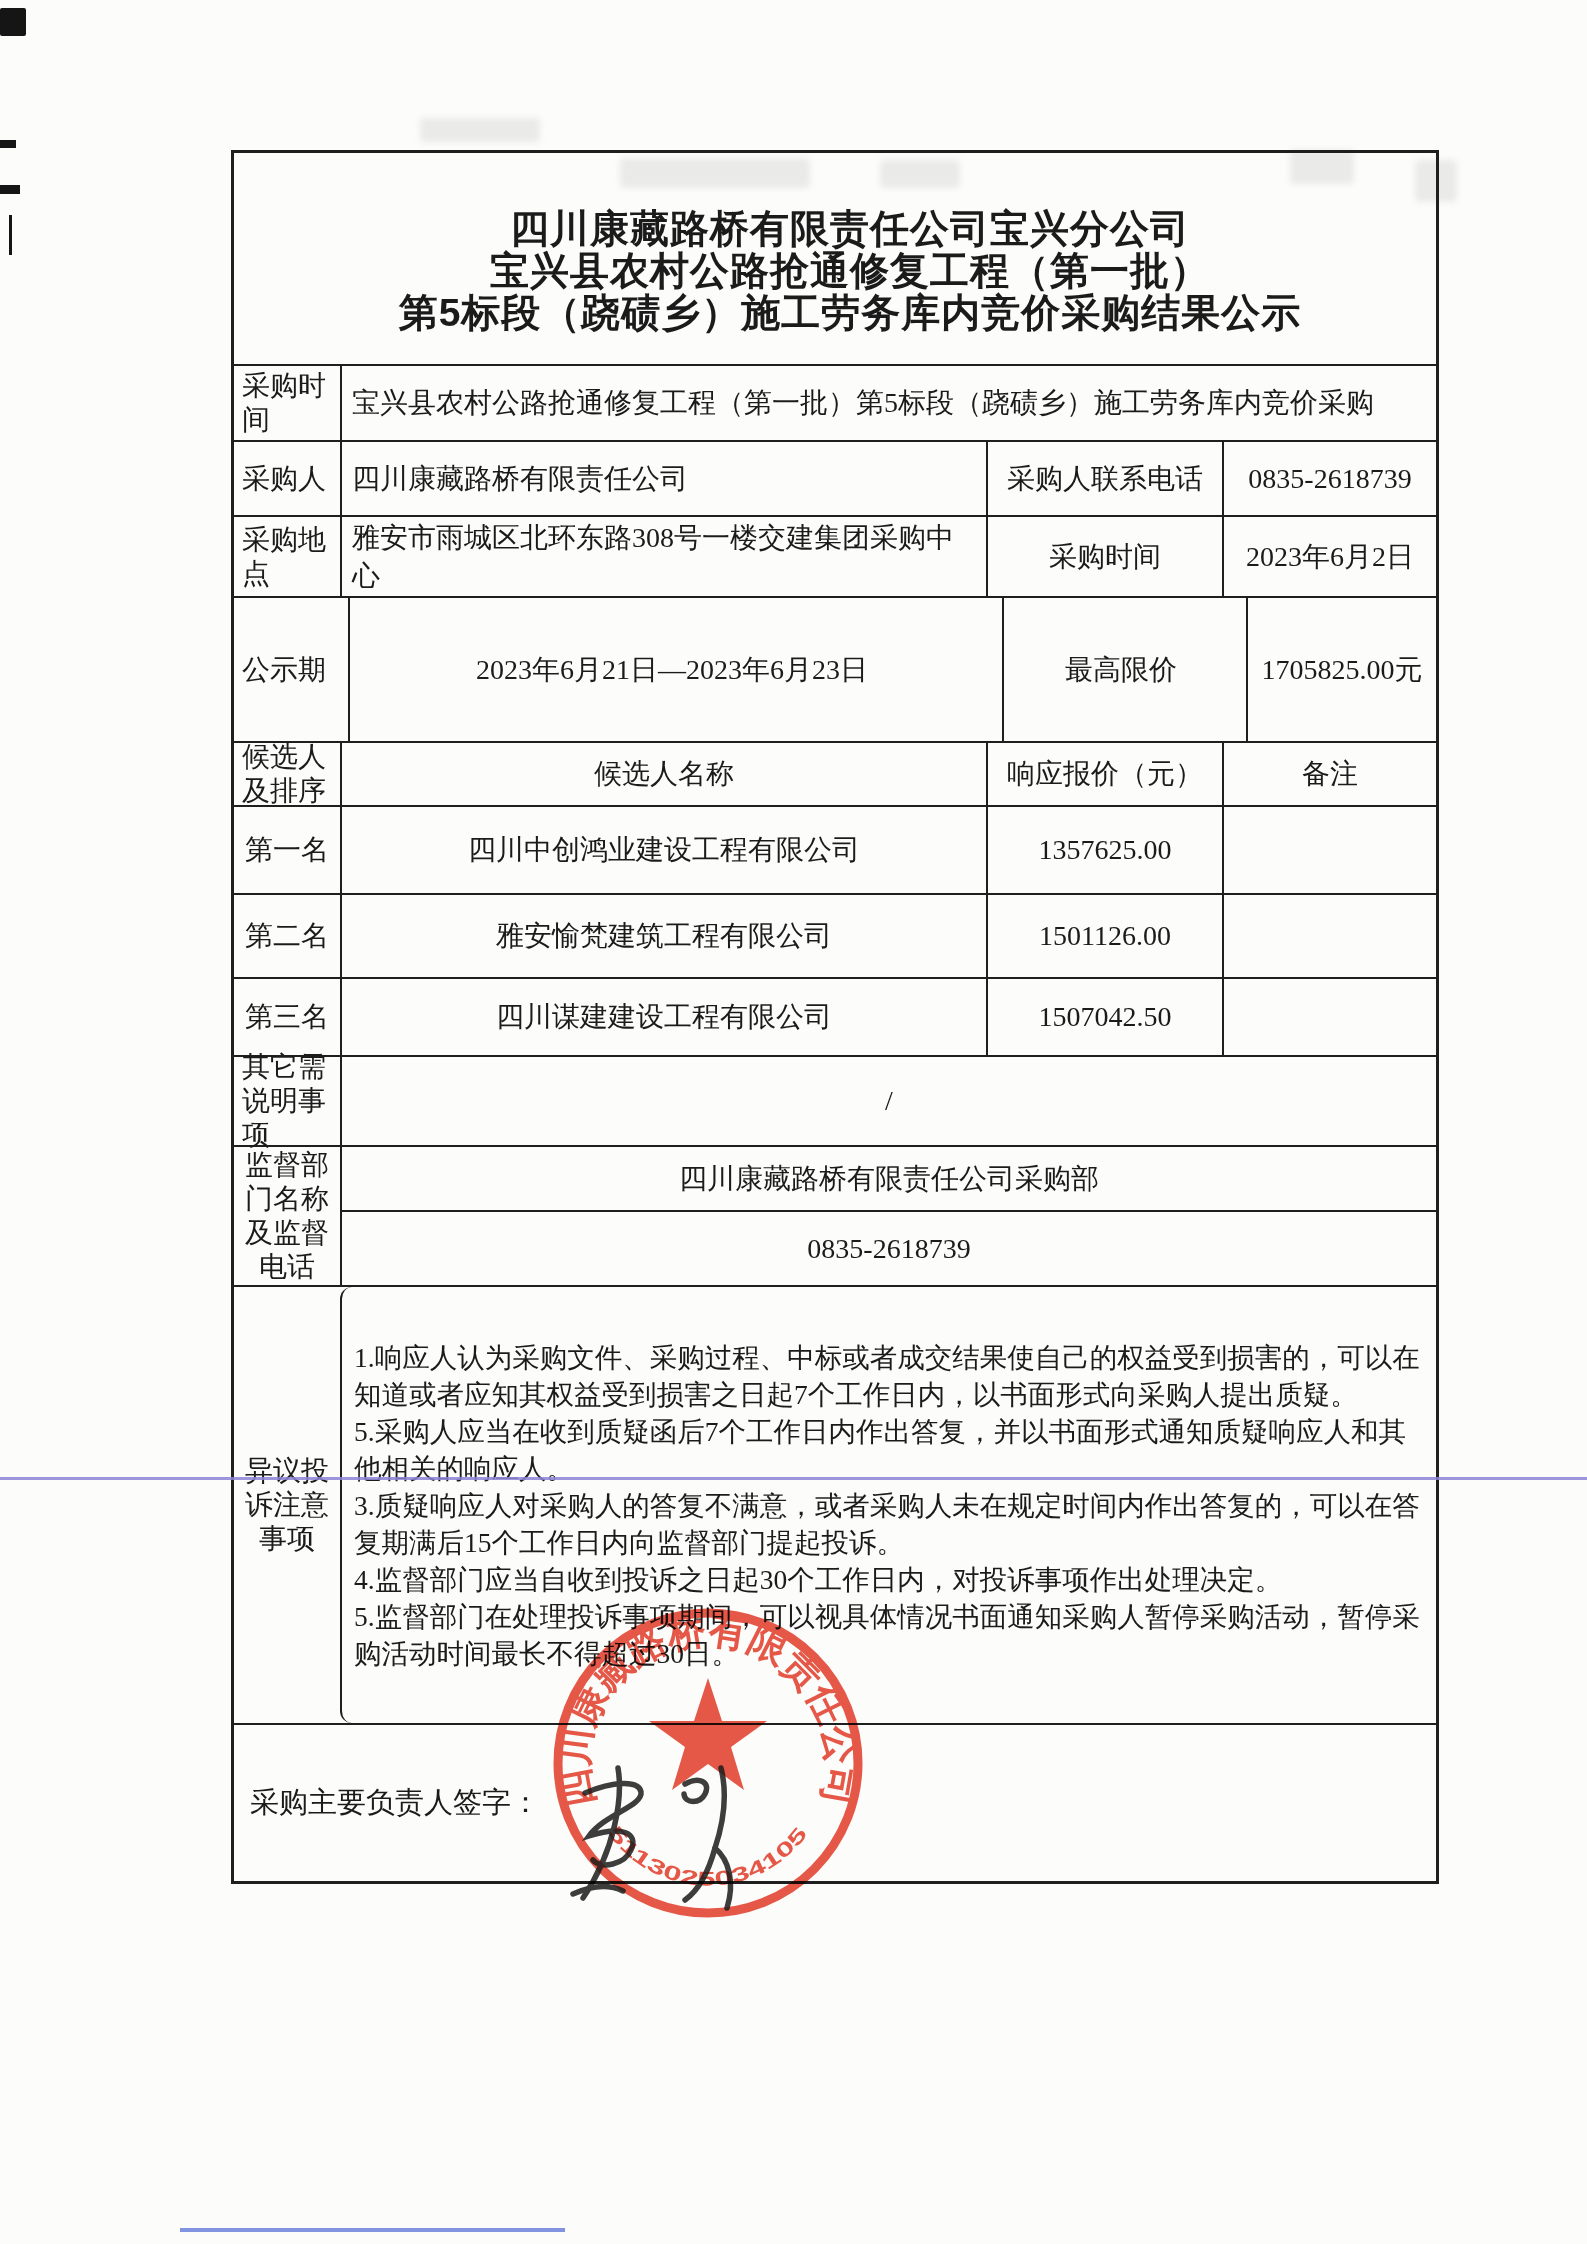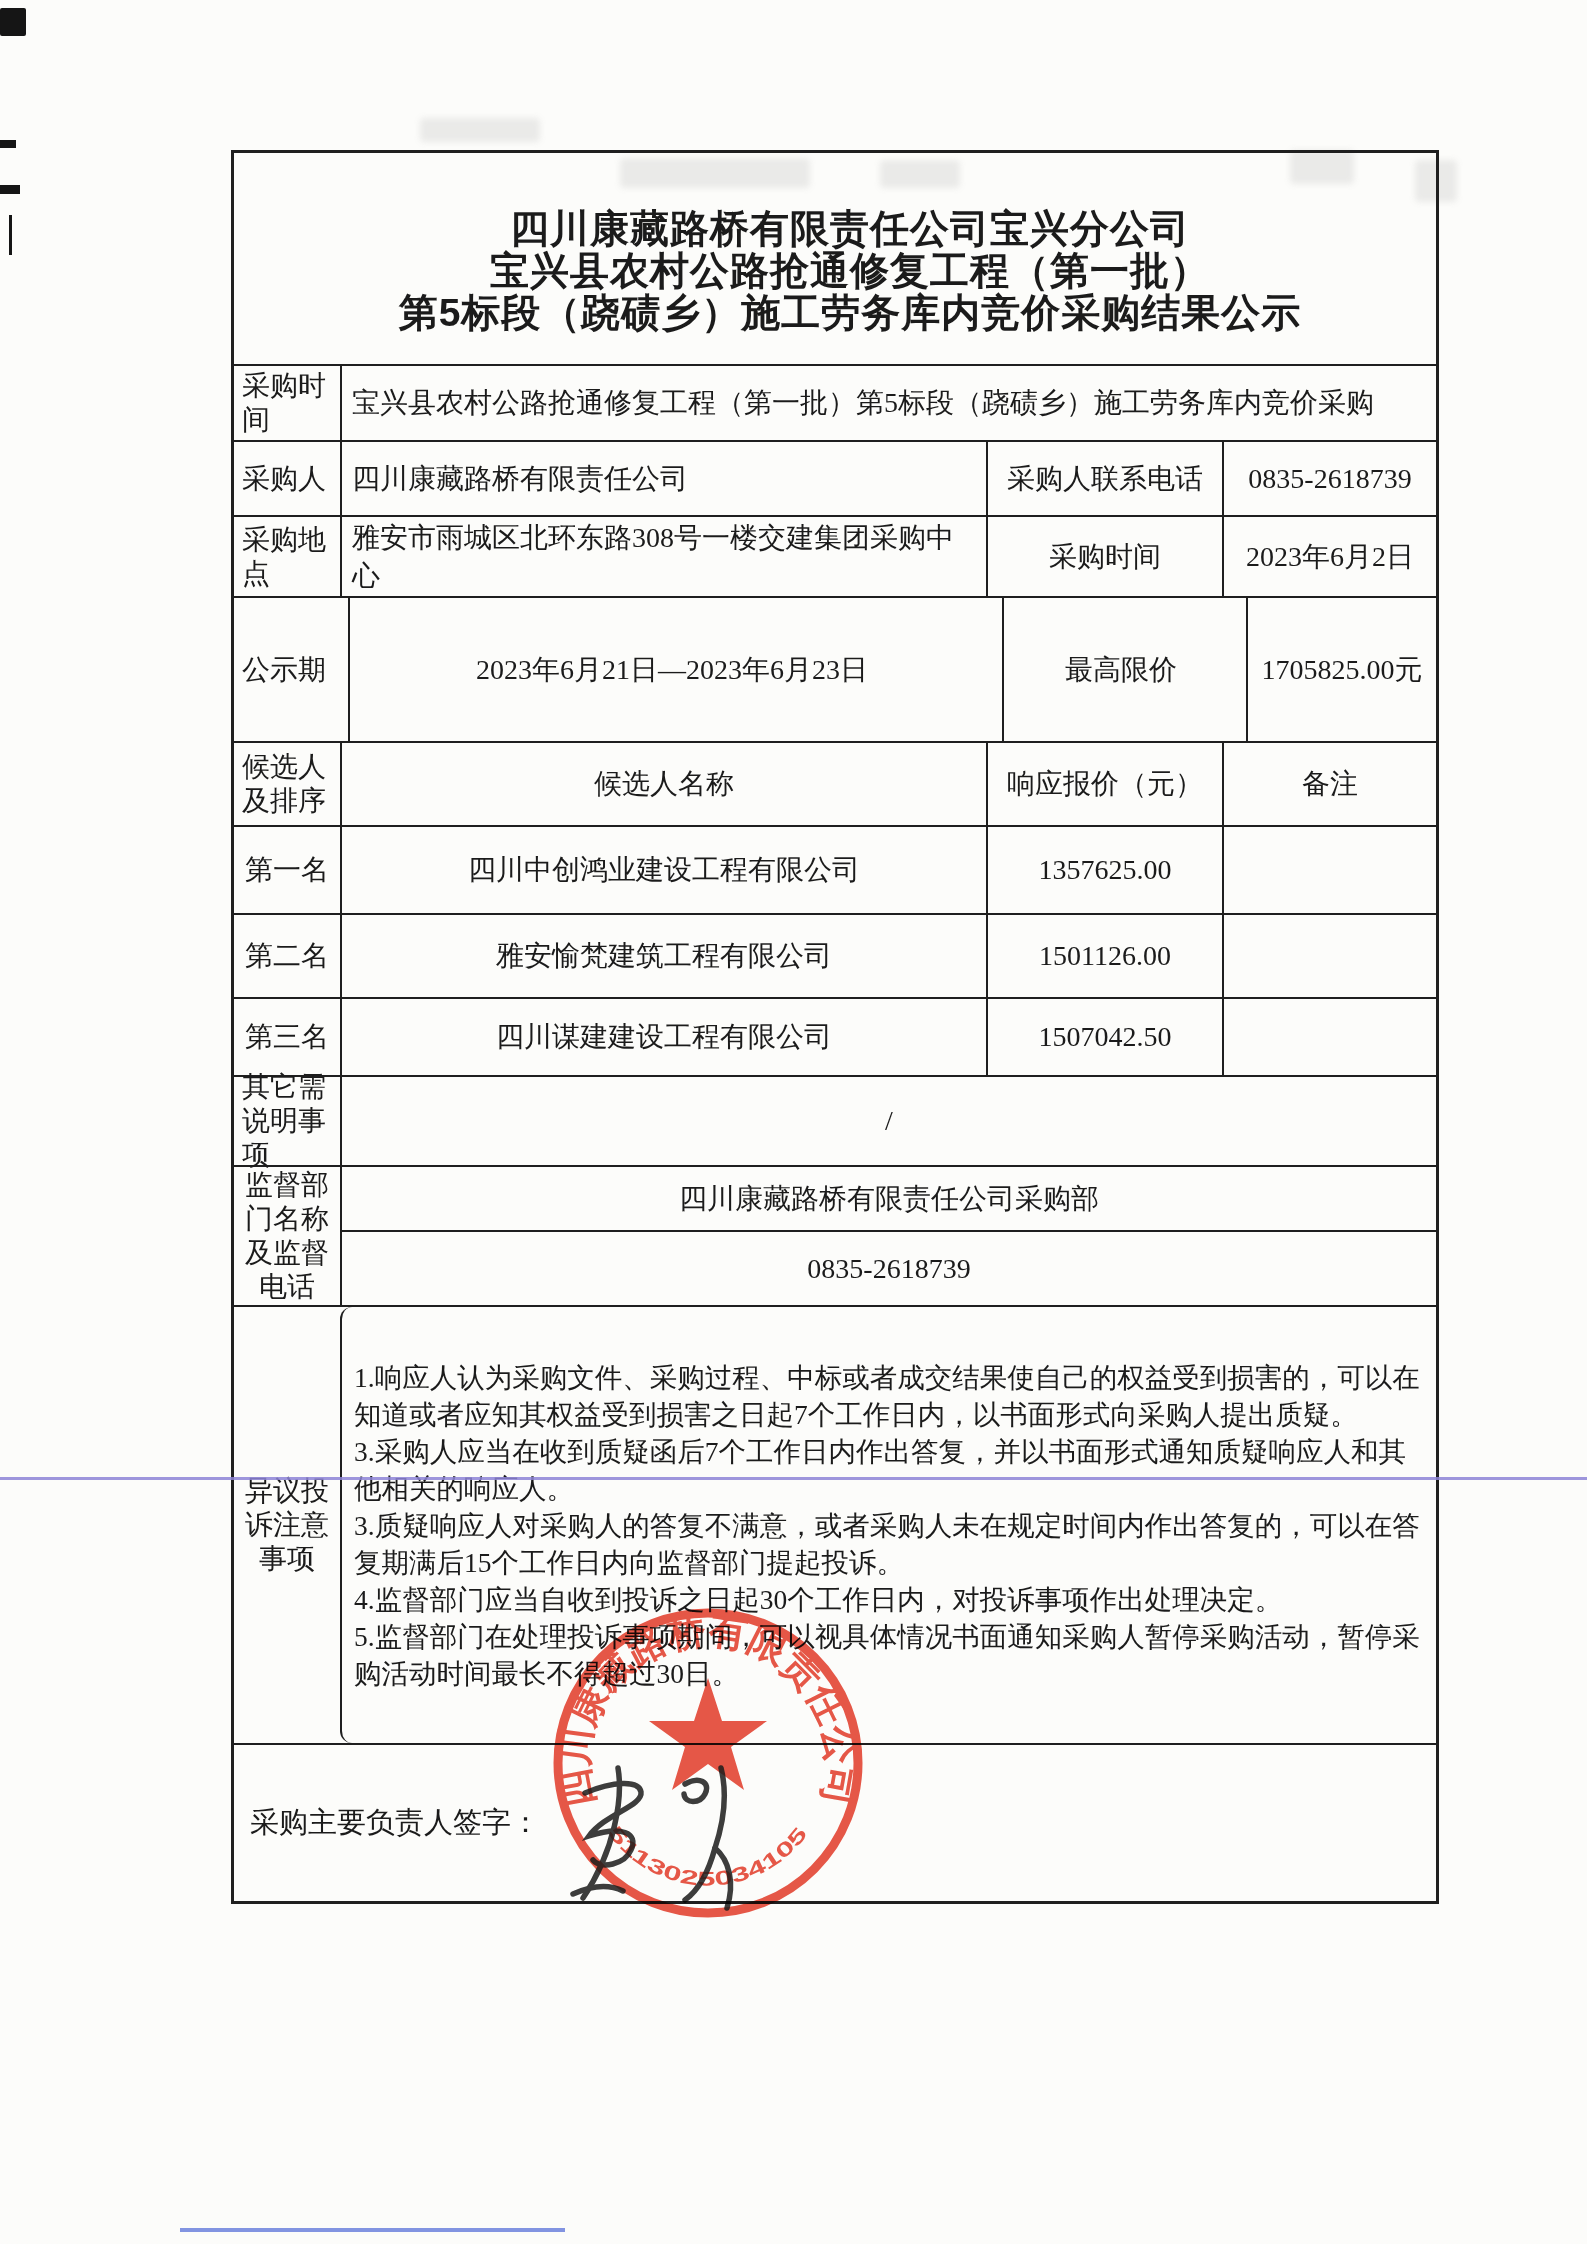--- a/index.html
+++ b/index.html
@@ -93,21 +93,21 @@
       <div class="c w-c4">2023年6月2日</div>
     </div>
 
     <div class="trow" style="height:145px;gap:8px;">
       <div class="c w-label">公示期</div>
       <div class="c w-main tc">2023年6月21日—2023年6月23日</div>
       <div class="c w-c3">最高限价</div>
       <div class="c w-c4">1705825.00元</div>
     </div>
 
-    <div class="trow" style="height:84px;">
+    <div class="trow" style="height:64px;">
       <div class="c w-label">候选人及排序</div>
       <div class="c w-main tc">候选人名称</div>
       <div class="c w-c3">响应报价（元）</div>
       <div class="c w-c4">备注</div>
     </div>
 
     <div class="trow" style="height:88px;">
       <div class="c w-label lab-center">第一名</div>
       <div class="c w-main tc">四川中创鸿业建设工程有限公司</div>
       <div class="c w-c3">1357625.00</div>
@@ -138,21 +138,21 @@
       <div class="col">
         <div class="sub" style="height:63px;">四川康藏路桥有限责任公司采购部</div>
         <div class="sub bt" style="flex:1;">0835-2618739</div>
       </div>
     </div>
 
     <div class="trow" style="height:438px;">
       <div class="c w-label lab-center">异议投诉注意事项</div>
       <div class="c span-rest objection-text">
         <div>1.响应人认为采购文件、采购过程、中标或者成交结果使自己的权益受到损害的，可以在知道或者应知其权益受到损害之日起7个工作日内，以书面形式向采购人提出质疑。</div>
-        <div>3.采购人应当在收到质疑函后7个工作日内作出答复，并以书面形式通知质疑响应人和其他相关的响应人。</div>
+        <div>5.采购人应当在收到质疑函后7个工作日内作出答复，并以书面形式通知质疑响应人和其他相关的响应人。</div>
         <div>3.质疑响应人对采购人的答复不满意，或者采购人未在规定时间内作出答复的，可以在答复期满后15个工作日内向监督部门提起投诉。</div>
         <div>4.监督部门应当自收到投诉之日起30个工作日内，对投诉事项作出处理决定。</div>
         <div>5.监督部门在处理投诉事项期间，可以视具体情况书面通知采购人暂停采购活动，暂停采购活动时间最长不得超过30日。</div>
       </div>
     </div>
 
     <div class="trow" style="height:158px;">
       <div class="c span-rest sig-row">采购主要负责人签字：</div>
     </div>
 

